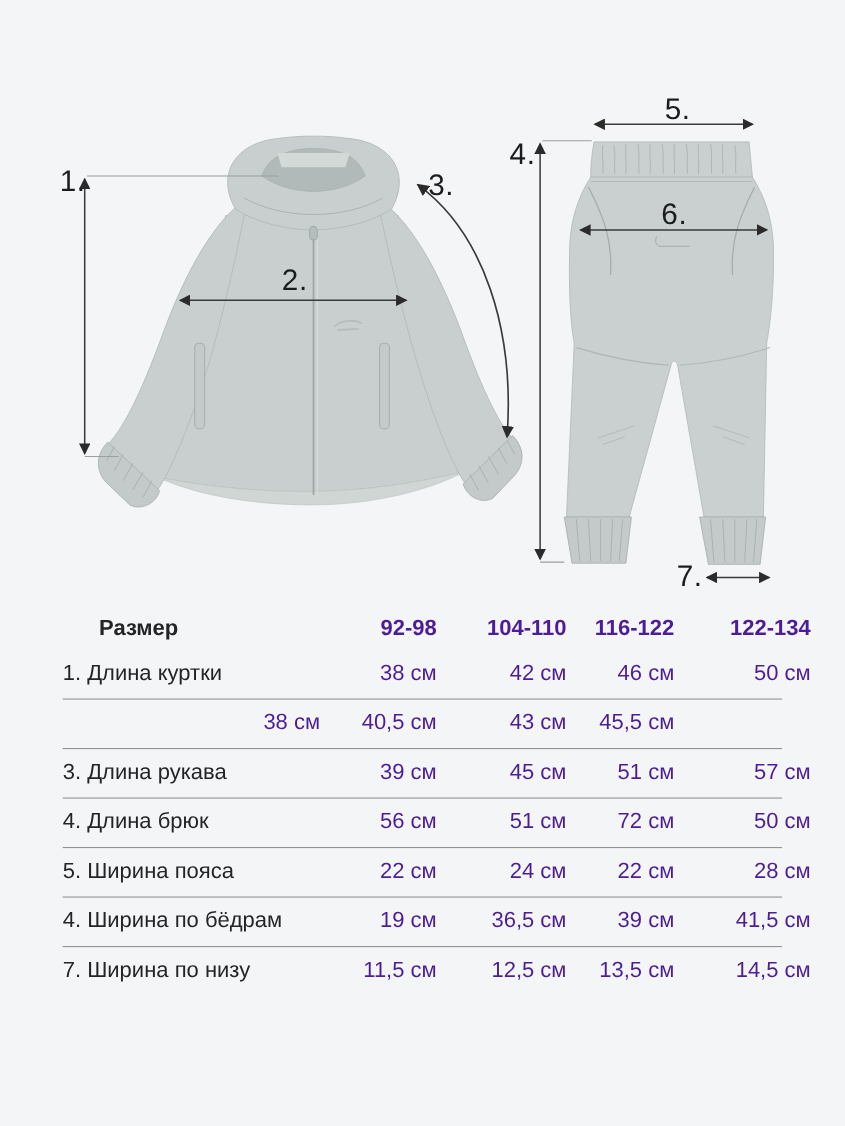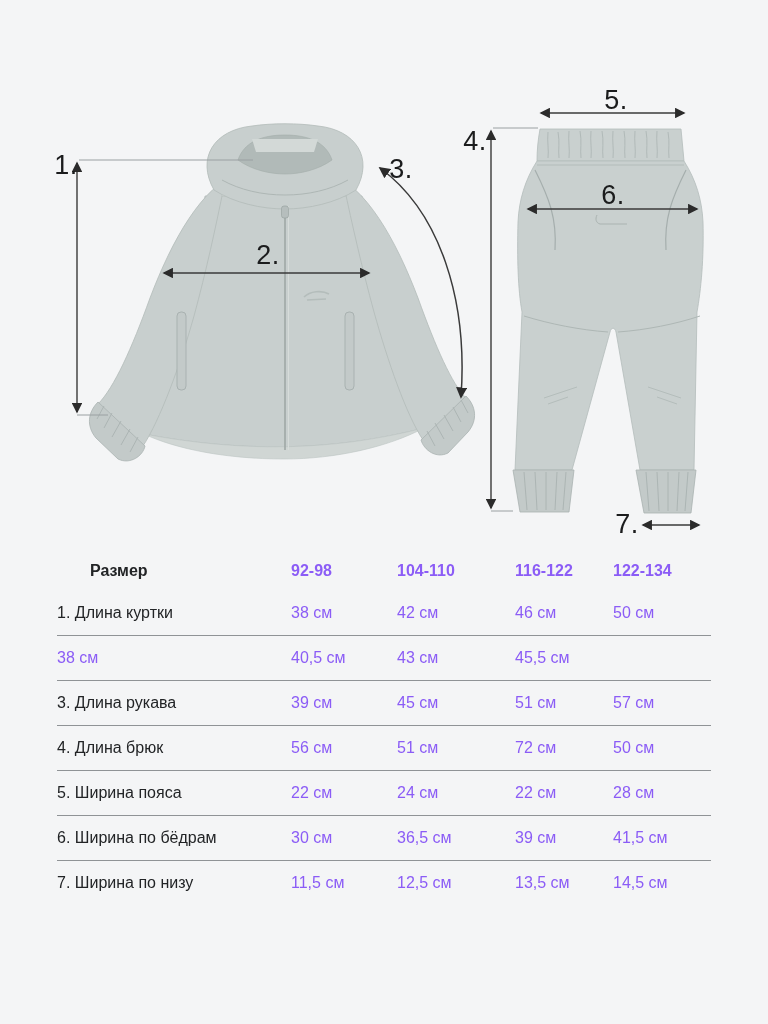--- a/index.html
+++ b/index.html
@@ -28,34 +28,34 @@
     position:absolute;
     left:57px;top:552px;
     width:690px;
   }
   .trow{
     display:grid;
     grid-template-columns:234px 106px 118px 98px 124px;
     align-items:center;
     height:45px;
     position:relative;
-    font-size:16px;
+    font-size:20px;
   }
   .trow.header{height:38px;font-weight:700;}
   .trow.header .tcell.label{padding-left:33px;}
   .trow + .trow::before{
     content:"";
     position:absolute;left:0;top:0;
     width:654px;height:1px;
     background:#8f9396;
   }
   .trow.header + .trow::before{display:none;}
   .tcell{white-space:nowrap;}
   .tcell.label{text-align:left;color:#222426;}
-  .tcell.val{text-align:left;color:#8b5cf6;}
+  .tcell.val{text-align:right;color:#4c1d95;}
 </style>
 </head>
 <body>
 
 <div class="stage">
 
   <svg width="768" height="545" viewBox="0 0 768 545">
     <defs>
       <marker id="ah" viewBox="0 0 10 10" refX="8.5" refY="5" markerWidth="7.5" markerHeight="7.5" orient="auto-start-reverse">
         <path d="M0,0 L10,5 L0,10 z" fill="#2b2b2b"></path>
@@ -209,22 +209,22 @@
 
     <div class="trow">
       <div class="tcell label">5. Ширина пояса</div>
       <div class="tcell val">22 см</div>
       <div class="tcell val">24 см</div>
       <div class="tcell val">22 см</div>
       <div class="tcell val">28 см</div>
     </div>
 
     <div class="trow">
-      <div class="tcell label">6. Ширина по бёдрам</div>
-      <div class="tcell val">30 см</div>
+      <div class="tcell label">4. Ширина по бёдрам</div>
+      <div class="tcell val">19 см</div>
       <div class="tcell val">36,5 см</div>
       <div class="tcell val">39 см</div>
       <div class="tcell val">41,5 см</div>
     </div>
 
     <div class="trow">
       <div class="tcell label">7. Ширина по низу</div>
       <div class="tcell val">11,5 см</div>
       <div class="tcell val">12,5 см</div>
       <div class="tcell val">13,5 см</div>

